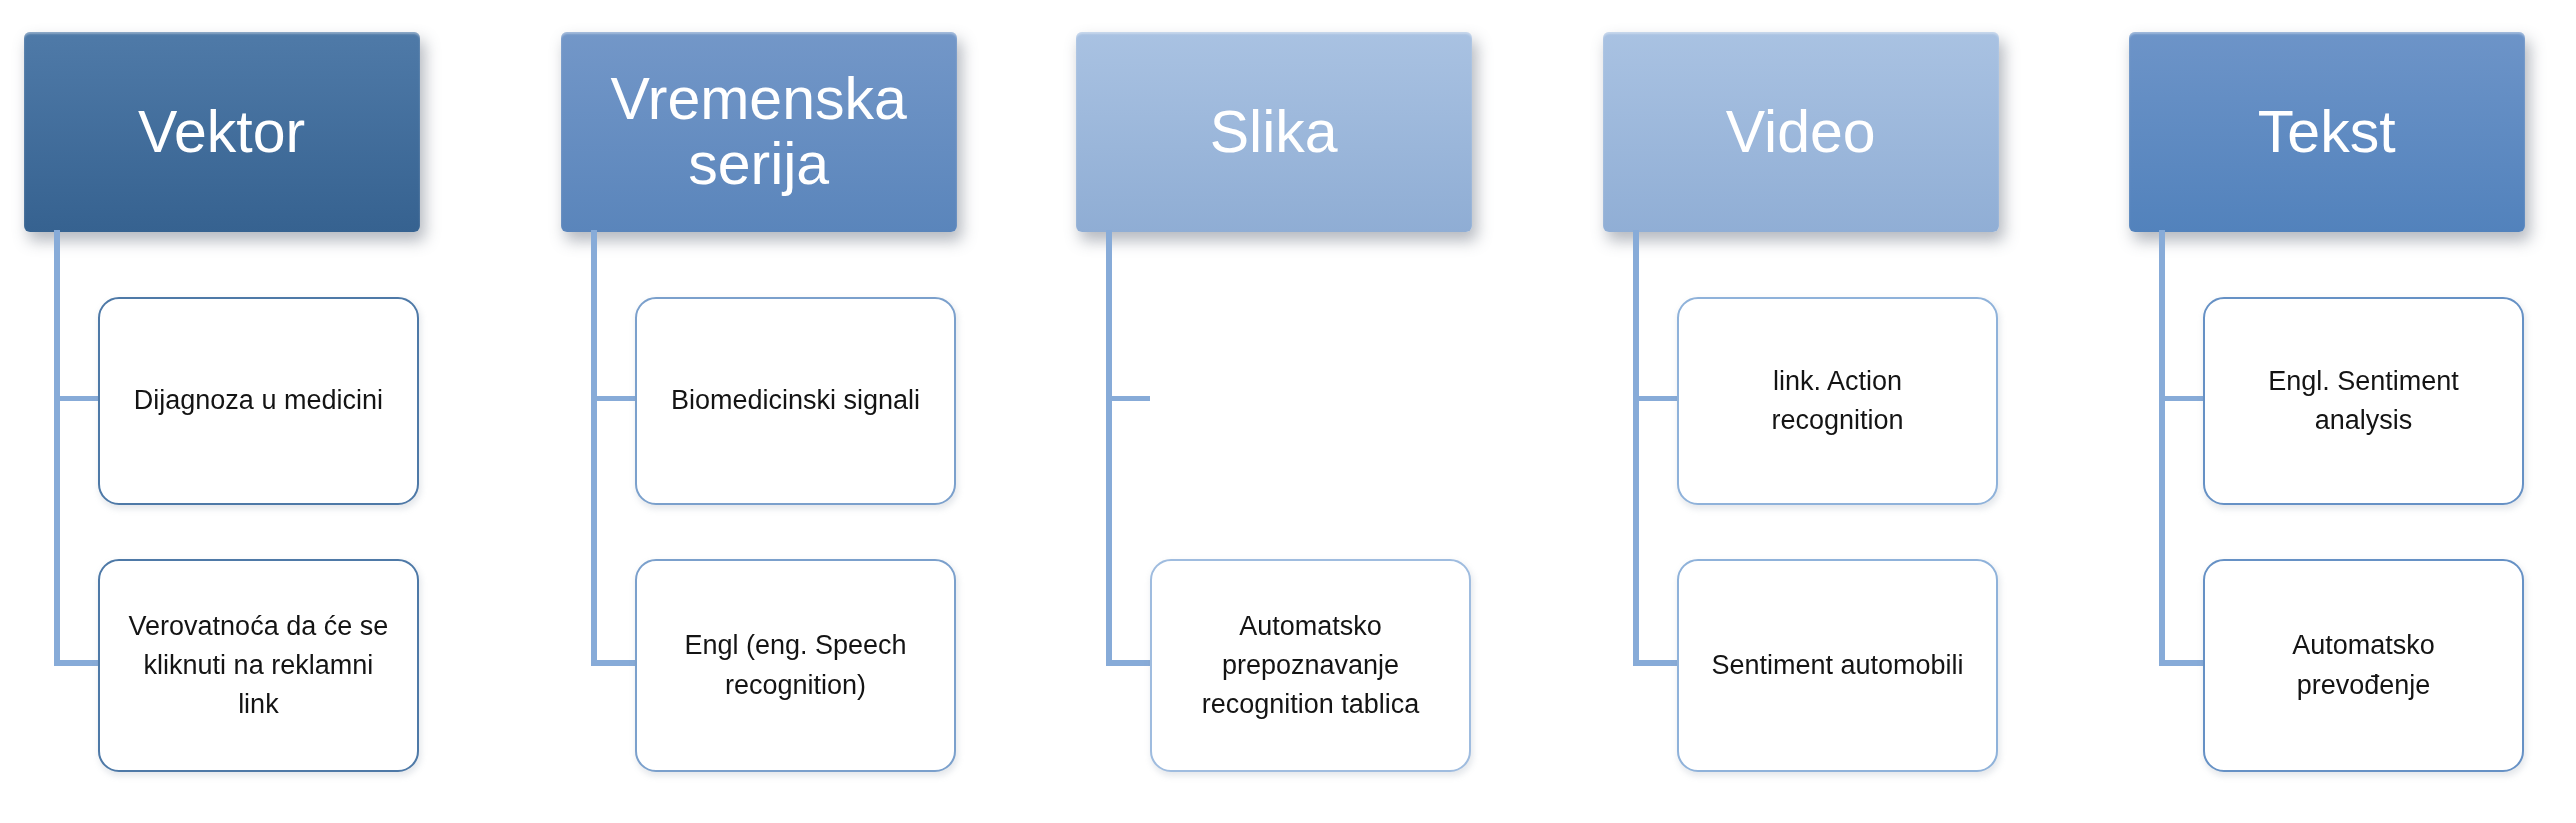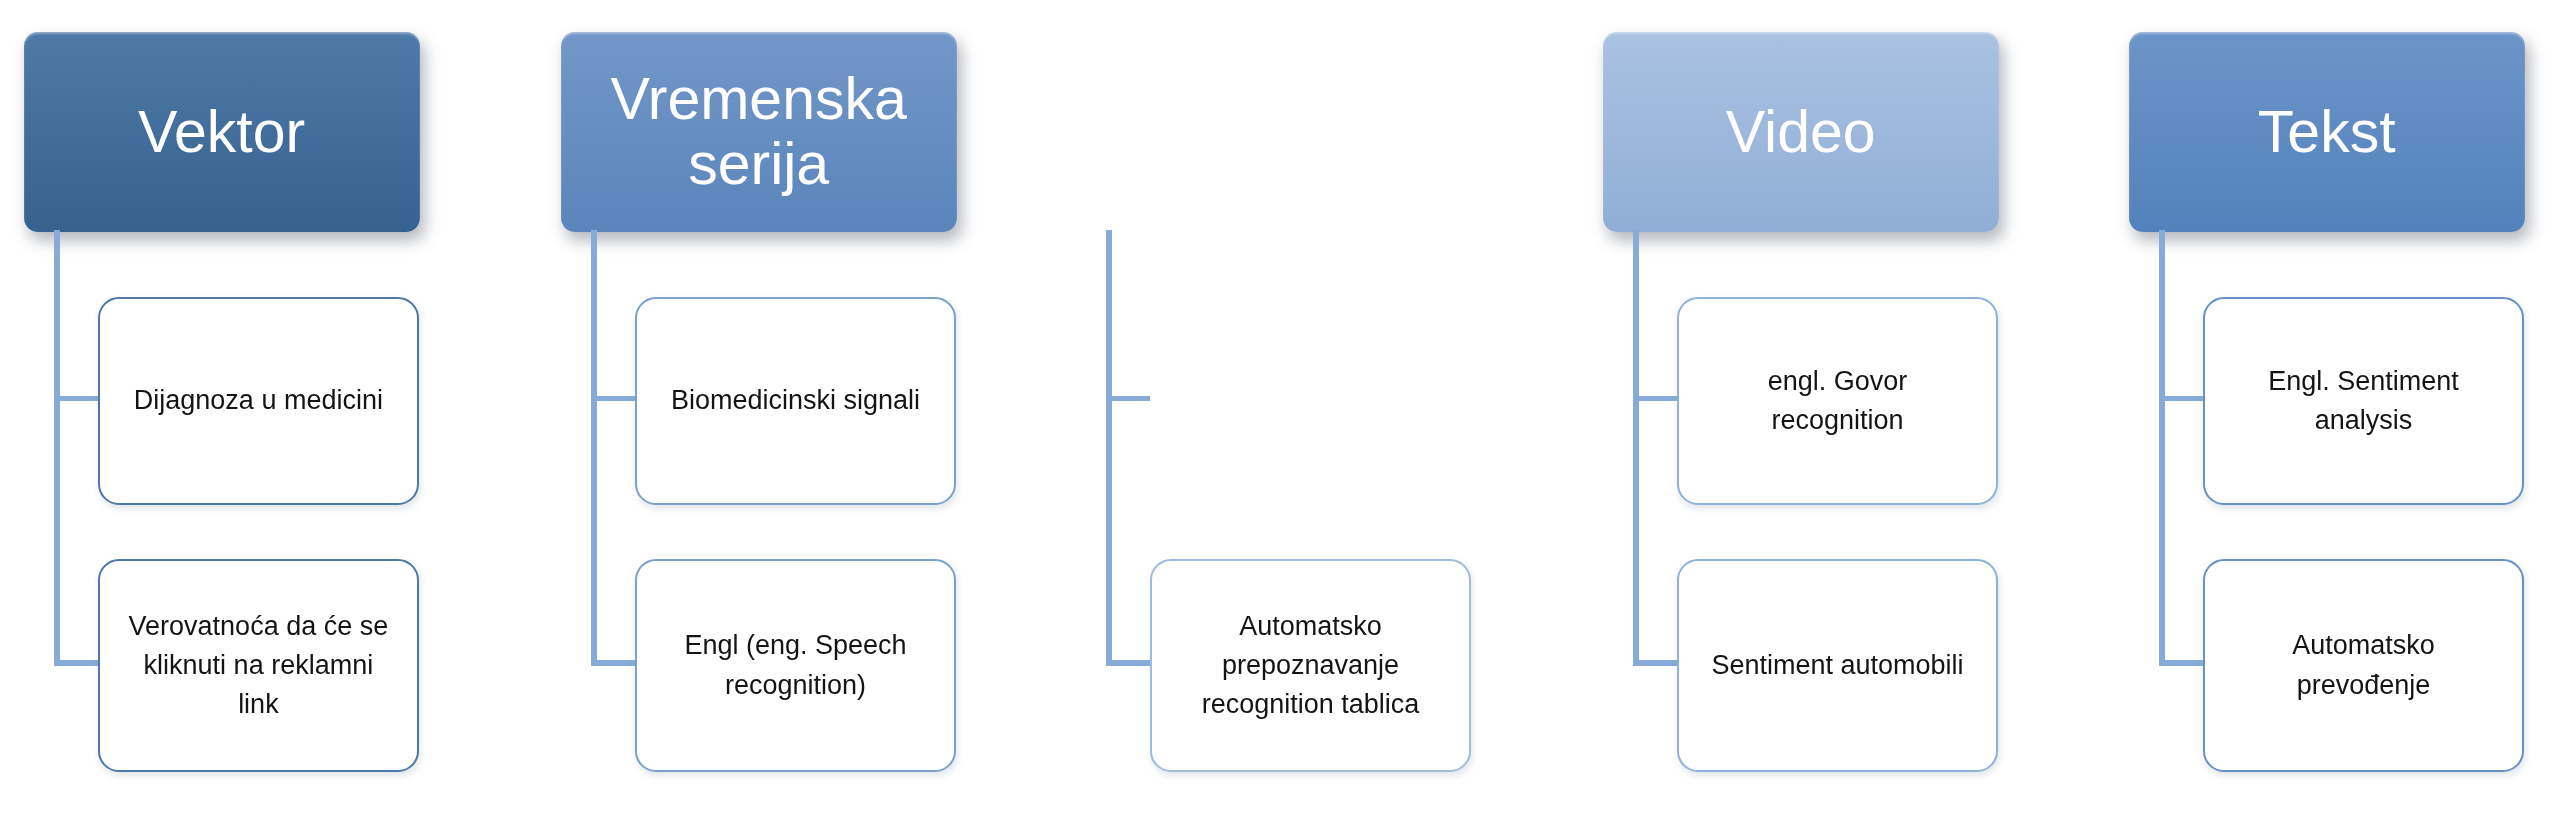--- a/index.html
+++ b/index.html
@@ -20,21 +20,21 @@
     top: 0;
     width: 472px;
     height: 823px;
   }
   .header-box {
     position: absolute;
     left: 22.7px;
     top: 32px;
     width: 396px;
     height: 200px;
-    border-radius: 14px;
+    border-radius: 6px;
     background: linear-gradient(180deg, var(--grad-top) 0%, var(--grad-bottom) 100%);
     box-shadow: 4.7px 8.5px 15px rgba(90, 100, 115, 0.45),
                 inset 0 1.9px 1.9px rgba(255, 255, 255, 0.35);
     display: flex;
     align-items: center;
     justify-content: center;
     text-align: center;
   }
   .header-label {
     color: #ffffff;
@@ -116,36 +116,39 @@
       <div class="connector-branch"></div>
       <div class="connector-elbow"></div>
       <div class="leaf-box leaf-1">
         <span class="leaf-label">Biomedicinski signali</span>
       </div>
       <div class="leaf-box leaf-2">
         <span class="leaf-label">Engl (eng. Speech recognition)</span>
       </div>
     </div>
     <div class="column" style="left: 1053px; --grad-top: #a9c2e2; --grad-bottom: #8fadd4; --leaf-border: #9fbcdf; --connector: #87abd8;">
+      <div class="header-box">
+        <span class="header-label">Slika</span>
+      </div>
       <div class="connector-trunk"></div>
       <div class="connector-branch"></div>
       <div class="connector-elbow"></div>
       <div class="leaf-box leaf-2">
         <span class="leaf-label">Automatsko prepoznavanje recognition tablica</span>
       </div>
     </div>
     <div class="column" style="left: 1580px; --grad-top: #a9c2e2; --grad-bottom: #90aed5; --leaf-border: #8fb2da; --connector: #87abd8;">
       <div class="header-box">
         <span class="header-label">Video</span>
       </div>
       <div class="connector-trunk"></div>
       <div class="connector-branch"></div>
       <div class="connector-elbow"></div>
       <div class="leaf-box leaf-1">
-        <span class="leaf-label">engl. Govor recognition</span>
+        <span class="leaf-label">link. Action recognition</span>
       </div>
       <div class="leaf-box leaf-2">
         <span class="leaf-label">Sentiment automobili</span>
       </div>
     </div>
     <div class="column" style="left: 2106px; --grad-top: #6d94c8; --grad-bottom: #5282bc; --leaf-border: #6691c5; --connector: #87abd8;">
       <div class="header-box">
         <span class="header-label">Tekst</span>
       </div>
       <div class="connector-trunk"></div>

